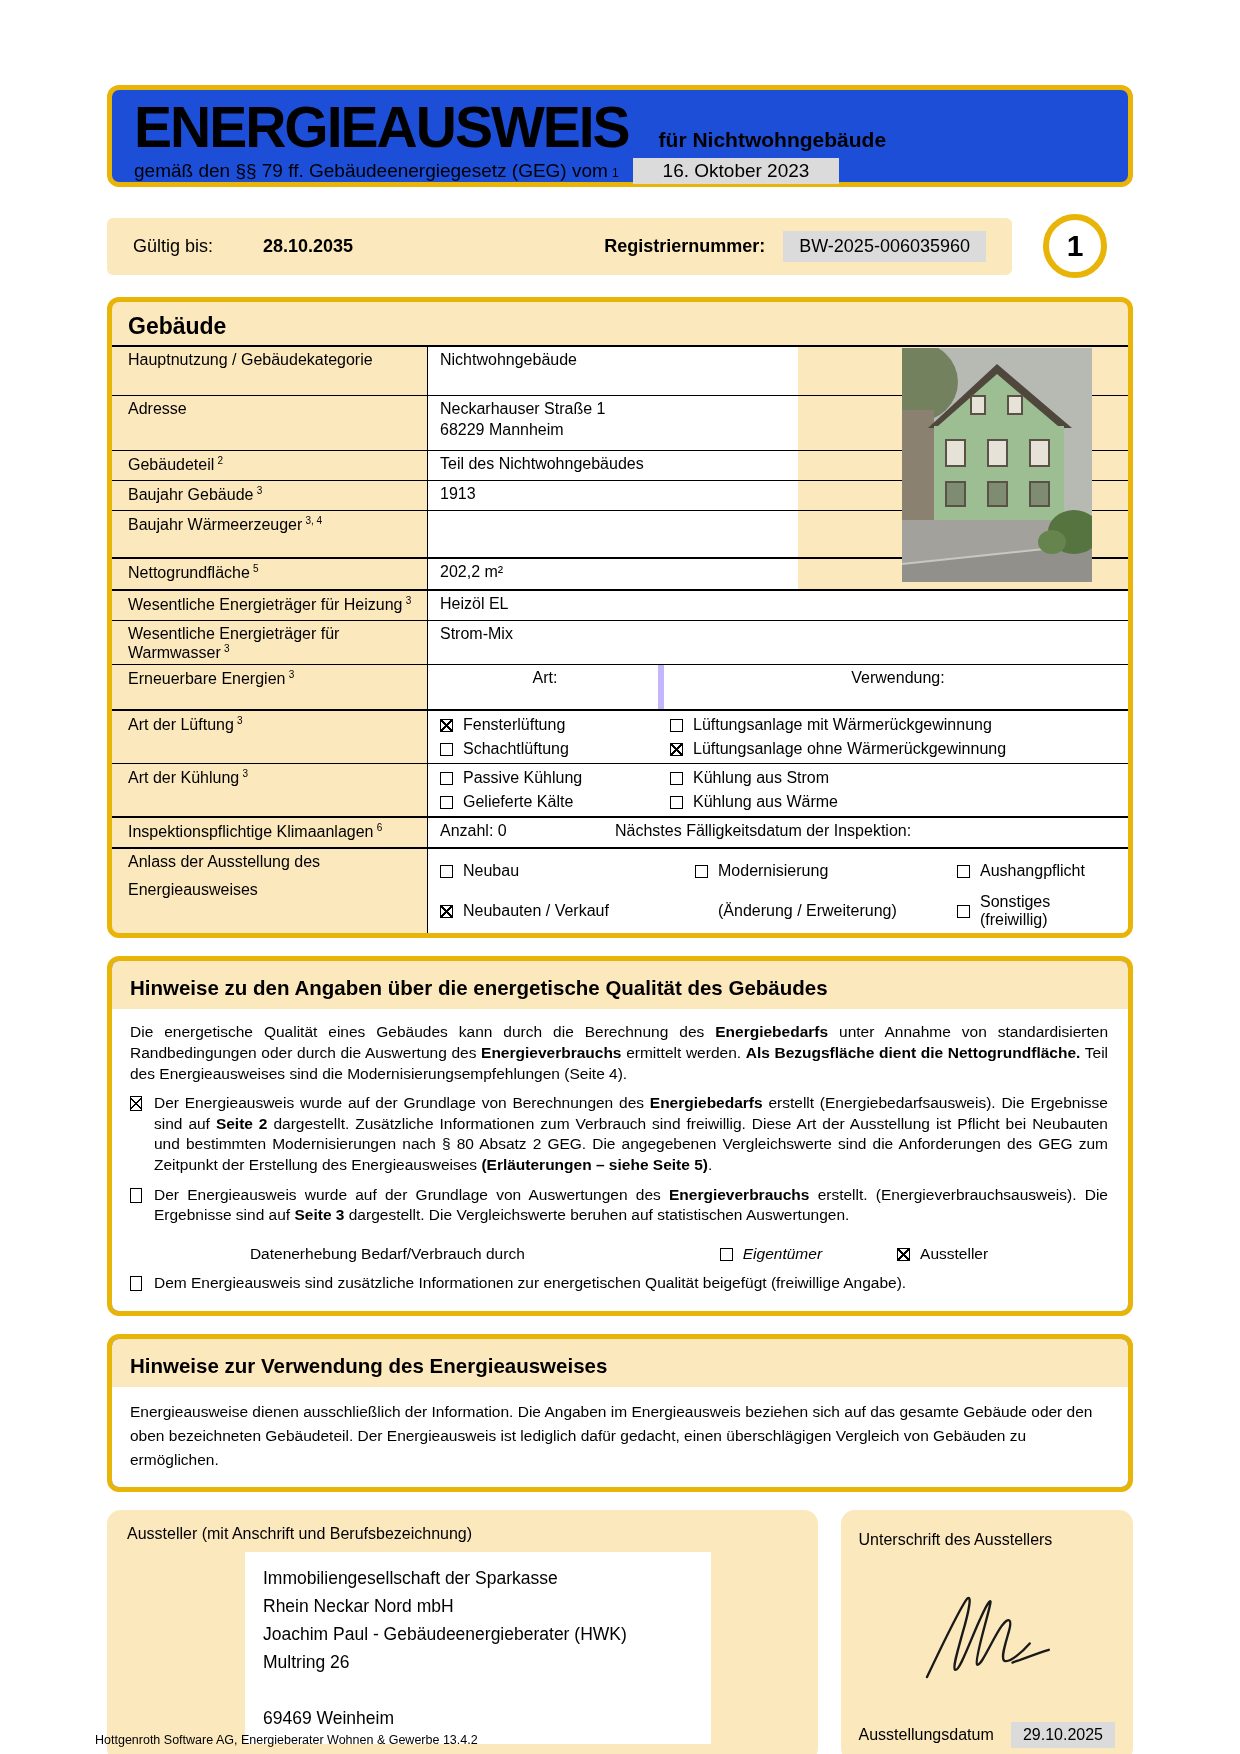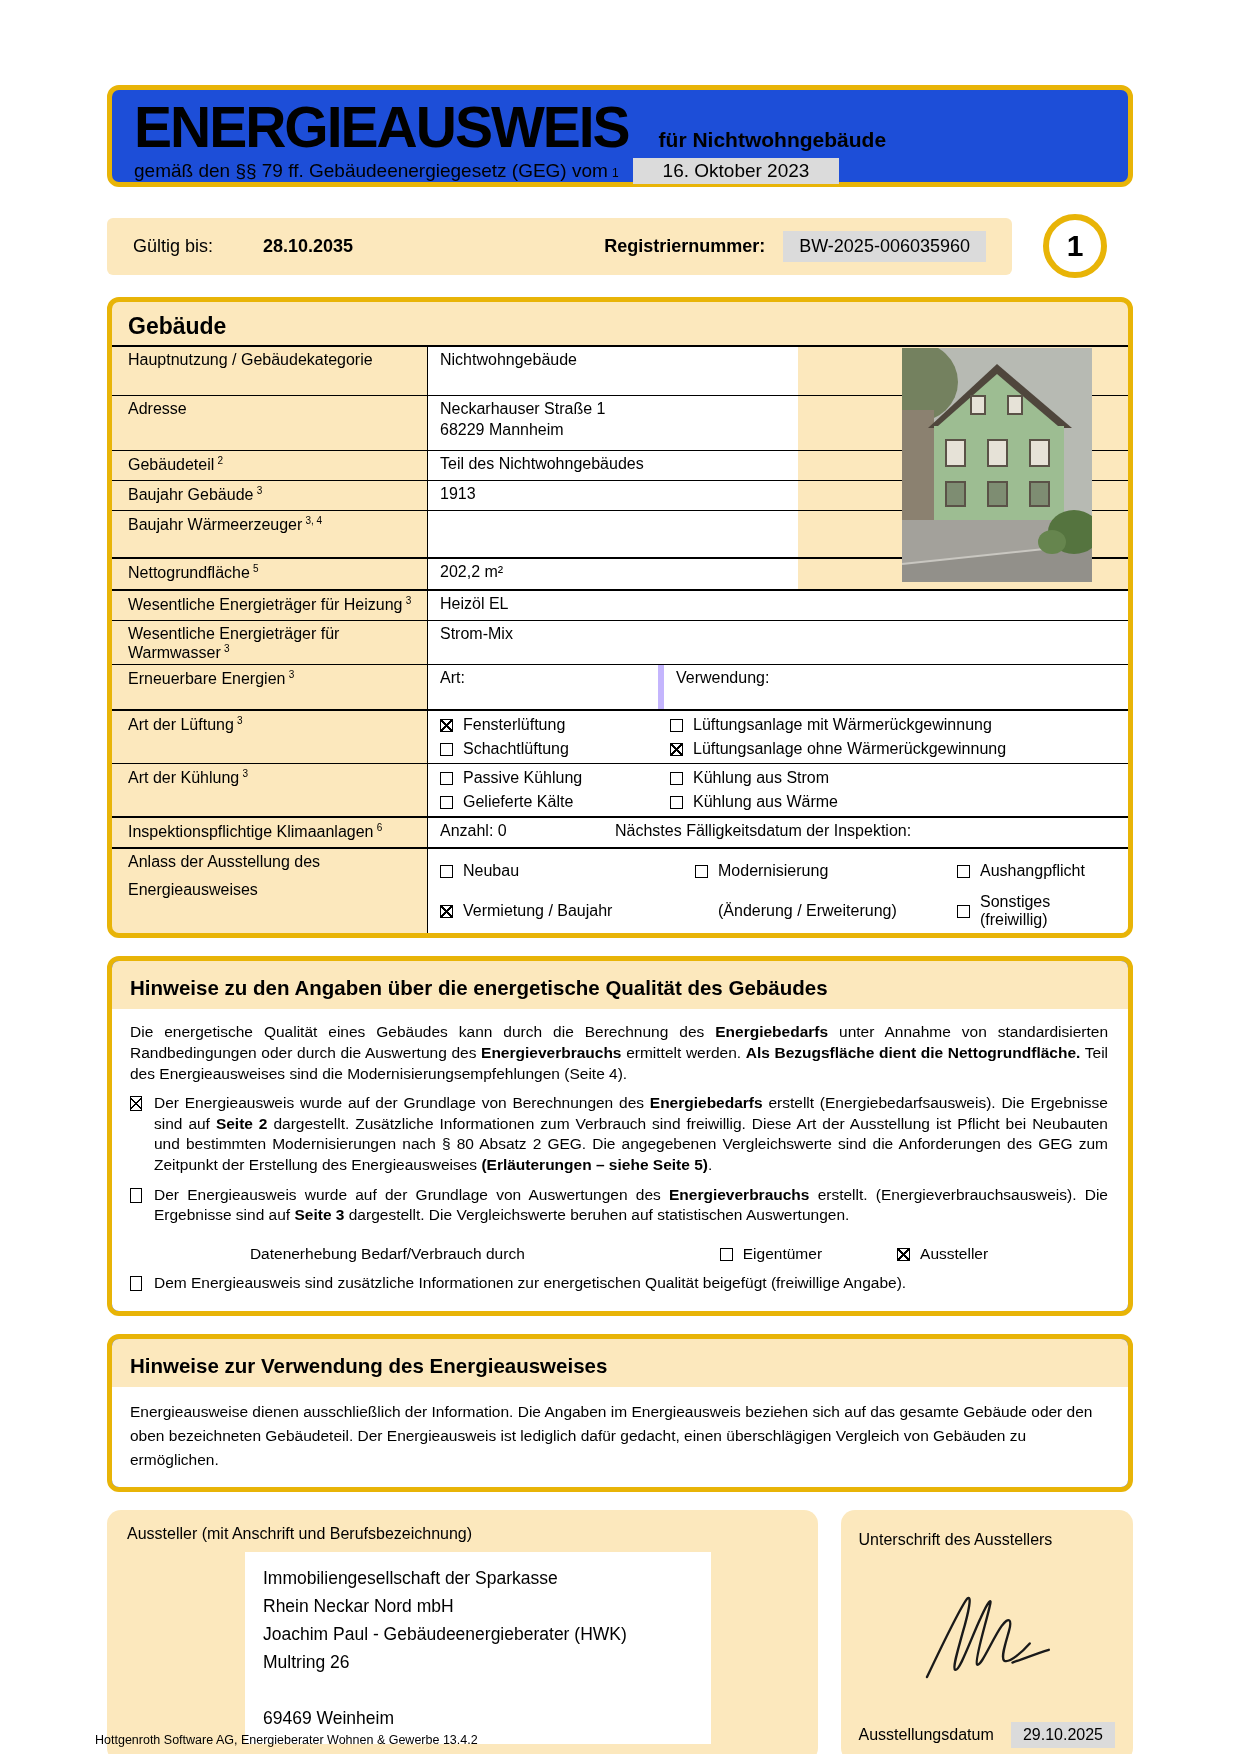--- a/index.html
+++ b/index.html
@@ -41,21 +41,21 @@
   .gtable{position:relative;font-size:16px;}
   .grow{display:grid;border-bottom:1px solid #000;align-items:stretch;}
   .grow.short{grid-template-columns:315px 371px 1fr;}
   .grow.long{grid-template-columns:315px 1fr;}
   .grow.thick{border-bottom-width:2px;}
   .glabel{padding:4px 6px 2px 16px;}
   .glabel sup{font-size:10px;}
   .gval{background:#fff;border-left:1px solid #000;padding:4px 8px 2px 12px;}
   .gfill{background:transparent;}
   .split{display:grid;grid-template-columns:230px 1fr;padding:0;}
-  .split > div{padding:4px 8px 18px 12px;}
+  .split > div{padding:4px 8px 18px 12px;text-align:center;}
   .split > div + div{border-left:6px solid #c4b5fd;}
   .optgrid{display:grid;grid-template-columns:230px 1fr;grid-template-rows:1fr 1fr;
     grid-auto-flow:column;padding:3px 8px 3px 12px;row-gap:2px;}
   .opt{display:flex;align-items:center;}
   .opt .lbl{margin-left:10px;}
   .reason-grid{display:grid;grid-template-columns:255px 262px 1fr;grid-template-rows:1fr 1fr;
     grid-auto-flow:column;padding:4px 8px 4px 12px;row-gap:4px;}
   .aircon-flex{display:flex;}
   .aircon-count{width:175px;}
   .cb{width:13px;height:13px;border:1.5px solid #000;box-sizing:border-box;flex:0 0 13px;display:inline-block;}
@@ -69,21 +69,21 @@
   .hint-box{margin-bottom:18px;overflow:hidden;}
   .hint-title-band{padding:15px 20px 9px 18px;font-size:20.5px;font-weight:bold;}
   .hint-body{background:#fff;padding:13px 20px 15px 18px;font-size:15.5px;line-height:1.33;}
   .hint-body p{margin:0 0 9px 0;text-align:justify;}
   .cbrow{display:flex;align-items:flex-start;margin:0 0 9px 0;}
   .cbrow .cb{margin-top:3px;width:12px;height:15px;flex:0 0 12px;}
   .cbrow .cbtext{margin-left:12px;text-align:justify;}
   .dataline{display:flex;align-items:center;margin:18px 0 9px 0;justify-content:center;}
   .dataline .who{display:flex;align-items:center;}
   .dataline .who .lbl{margin-left:10px;}
-  .who-owner{margin-left:195px;}
+  .who-owner{margin-left:195px;font-style:italic;}
   .who-issuer{margin-left:75px;}
   .hint2-body{text-align:left;}
 
   
   .issuer-row{display:flex;margin-bottom:14px;}
   .issuer-box{width:806px;border-radius:14px;padding:15px 20px 18px 20px;box-sizing:border-box;font-size:16px;}
   .issuer-inner{background:#fff;margin:9px 0 0 118px;width:430px;padding:12px 18px;
     font-size:17.5px;line-height:28px;}
   .addr-line{min-height:28px;}
   .sign-box{width:329px;margin-left:23px;border-radius:14px;padding:21px 18px 14px 18px;
@@ -242,21 +242,21 @@
           <div>Anlass der Ausstellung des</div>
           <div style="margin-top:10px">Energieausweises</div>
         </div>
         <div class="gval reason-grid">
           <div class="opt">
               <span class="cb"></span>
               <span class="lbl">Neubau</span>
             </div>
           <div class="opt">
               <span class="cb checked"></span>
-              <span class="lbl">Vermietung / Baujahr</span>
+              <span class="lbl">Neubauten / Verkauf</span>
             </div>
           <div class="opt">
               <span class="cb"></span>
               <span class="lbl">Modernisierung</span>
             </div>
           <div class="opt note-ind">(Änderung / Erweiterung)</div>
           <div class="opt">
               <span class="cb"></span>
               <span class="lbl">Aushangpflicht</span>
             </div>

